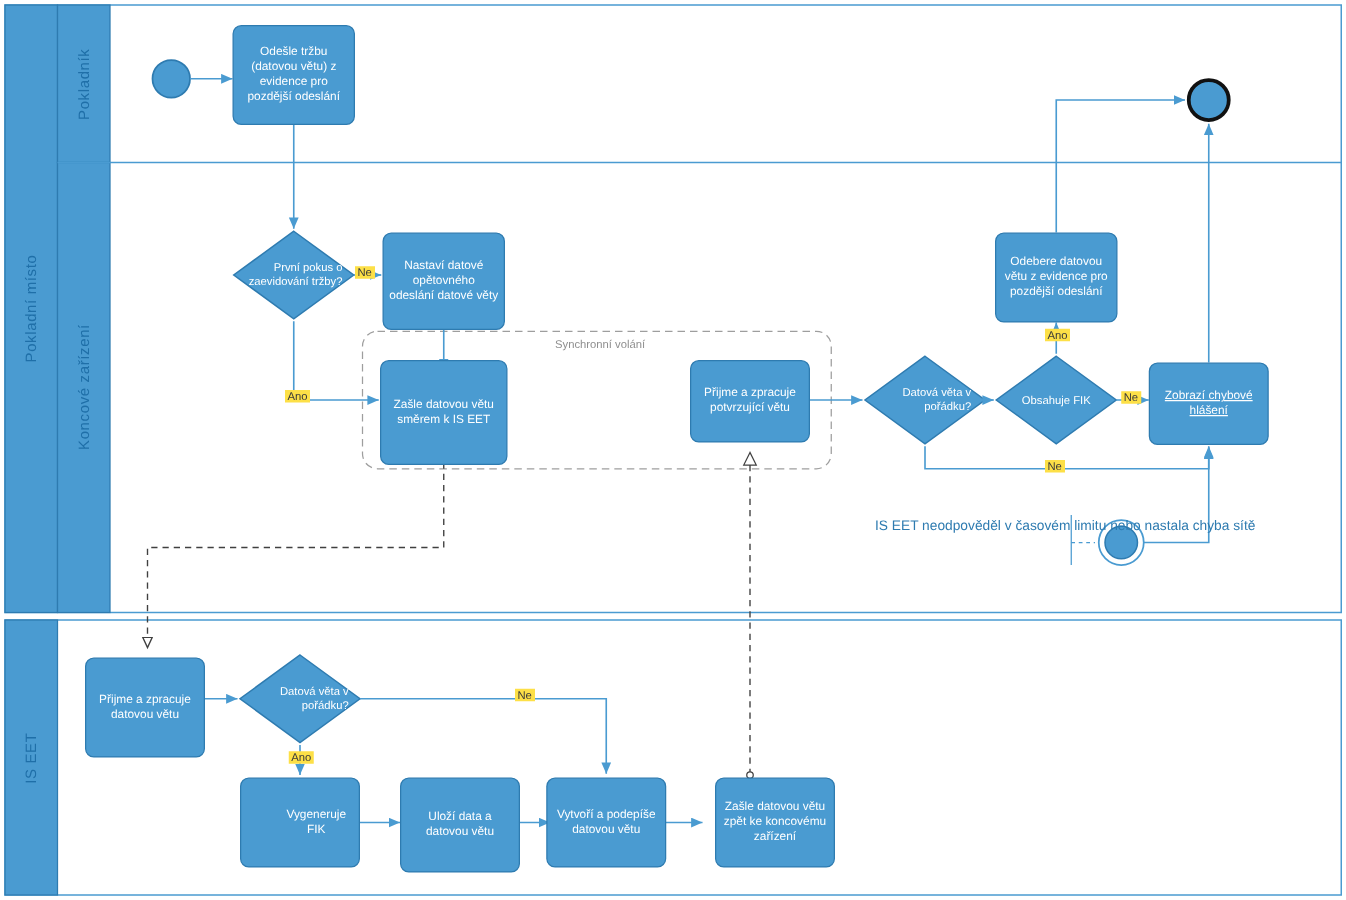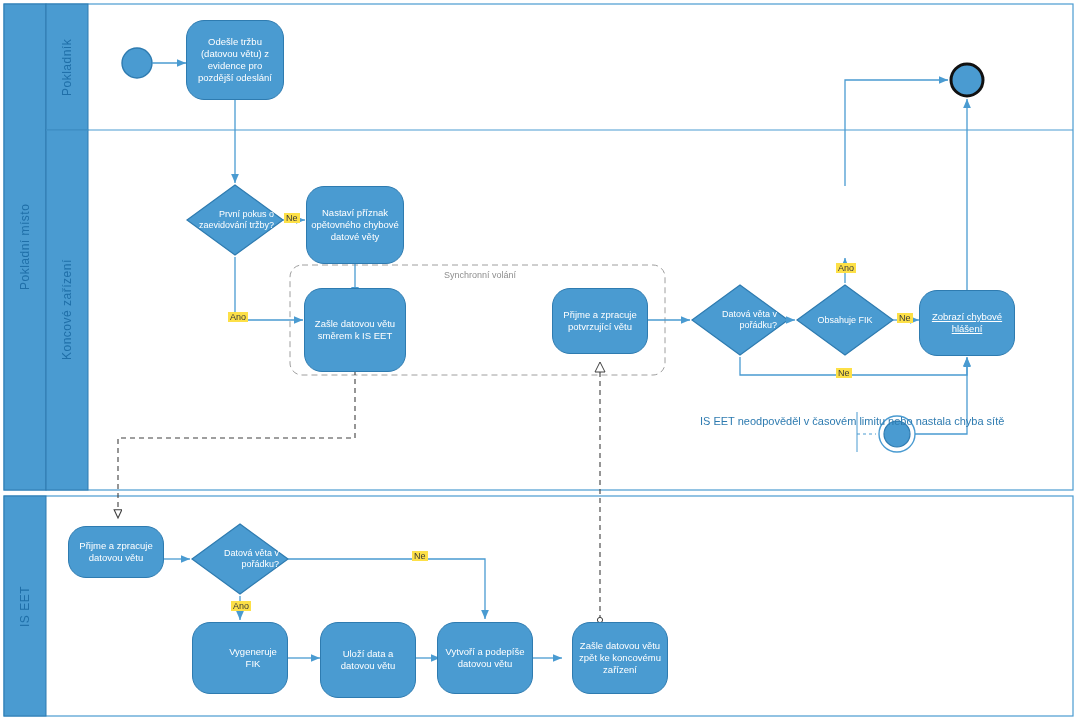--- a/index.html
+++ b/index.html
@@ -29,21 +29,21 @@
     justify-content: center;
     text-align: center;
     color: #ffffff;
     font-size: 9.5px;
     line-height: 1.25;
     padding: 2px 4px;
   }
   .task {
     background: #4A9BD1;
     border: 1px solid #2E7BB0;
-    border-radius: 18px;
+    border-radius: 7px;
   }
   .gateway-label {
     position: absolute;
     box-sizing: border-box;
     display: flex;
     align-items: center;
     justify-content: center;
     text-align: right;
     color: #ffffff;
     font-size: 9px;
@@ -168,30 +168,31 @@
     <line x1="857" y1="434" x2="876" y2="434" stroke="#4A9BD1" stroke-width="1" stroke-dasharray="3,3"></line>
   </svg>
 
   <div class="lane-title" style="left:4px; top:4px; width:42px; height:486px;">Pokladní místo</div>
   <div class="lane-title" style="left:46px; top:4px; width:42px; height:126px;">Pokladník</div>
   <div class="lane-title" style="left:46px; top:130px; width:42px; height:360px;">Koncové zařízení</div>
   <div class="lane-title" style="left:4px; top:496px; width:42px; height:220px;">IS EET</div>
 
   <div class="node task" style="left:186px; top:20px; width:98px; height:80px;">Odešle tržbu (datovou větu) z evidence pro pozdější odeslání</div>
 
-  <div class="node task" style="left:306px; top:186px; width:98px; height:78px;">Nastaví příznak opětovného chybové datové věty</div>
+  <div class="node task" style="left:306px; top:186px; width:98px; height:78px;">Nastaví datové opětovného odeslání datové věty</div>
 
   <div class="node task" style="left:304px; top:288px; width:102px; height:84px;">Zašle datovou větu směrem k IS EET</div>
 
   <div class="node task" style="left:552px; top:288px; width:96px; height:66px;">Přijme a zpracuje potvrzující větu</div>
 
+  <div class="node task" style="left:796px; top:186px; width:98px; height:72px;">Odebere datovou větu z evidence pro pozdější odeslání</div>
 
   <div class="node task" style="left:919px; top:290px; width:96px; height:66px;text-decoration:underline;">Zobrazí chybové hlášení</div>
 
-  <div class="node task" style="left:68px; top:526px; width:96px; height:52px;">Přijme a zpracuje datovou větu</div>
+  <div class="node task" style="left:68px; top:526px; width:96px; height:80px;">Přijme a zpracuje datovou větu</div>
 
   <div class="node task" style="left:192px; top:622px; width:96px; height:72px;padding-left:30px;">Vygeneruje FIK</div>
 
   <div class="node task" style="left:320px; top:622px; width:96px; height:76px;">Uloží data a datovou větu</div>
 
   <div class="node task" style="left:437px; top:622px; width:96px; height:72px;">Vytvoří a podepíše datovou větu</div>
 
   <div class="node task" style="left:559px; top:622px; width:96px; height:72px;margin-left:13px;">Zašle datovou větu zpět ke koncovému zařízení</div>
 
   <div class="gateway-label" style="left:196px; top:198px; width:78px; height:44px;">První pokus o zaevidování tržby?</div>

